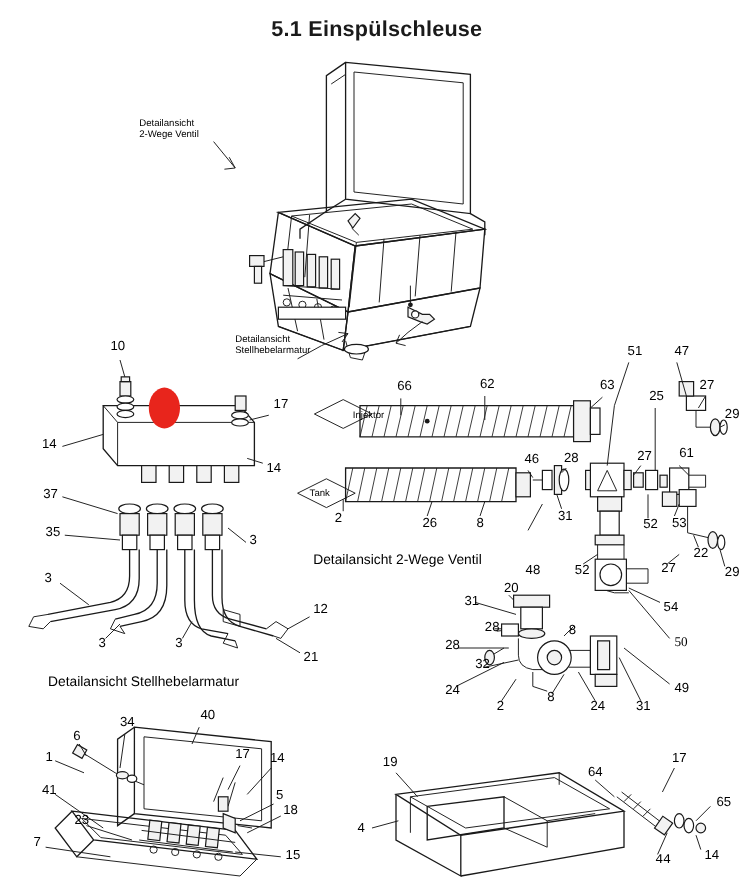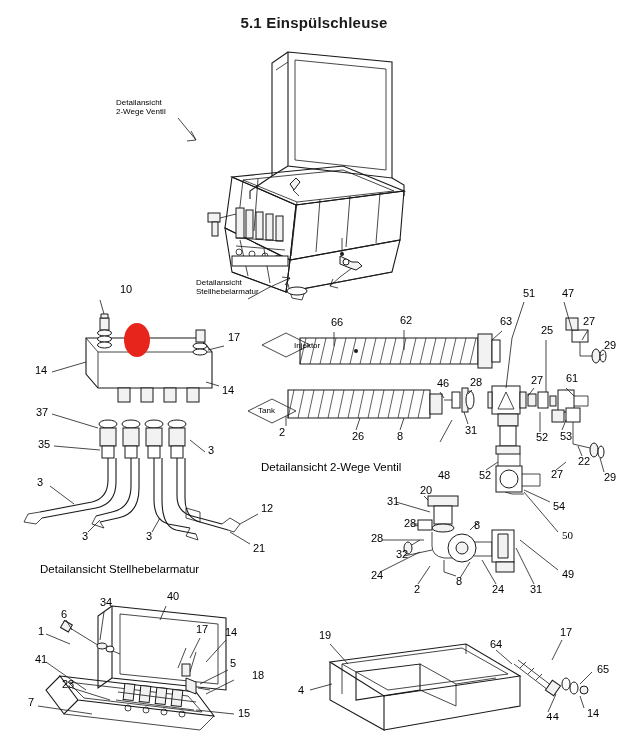--- a/index.html
+++ b/index.html
@@ -9,21 +9,21 @@
     font-family:"Liberation Sans", sans-serif;
     color:#1a1a1a;
     position:relative;
     overflow:hidden;
   }
   #stage{position:absolute;left:0;top:0;width:628px;height:740px;}
   .title{
     position:absolute;
     left:0;right:0;top:14px;
     text-align:center;
-    font-size:15px;
+    font-size:18px;
     font-weight:bold;
     letter-spacing:.2px;
   }
   .lbl{
     position:absolute;
     font-size:11px;
     color:#000;
     white-space:nowrap;
   }
   .lbl.small{font-size:8px;line-height:9px;white-space:pre;}
@@ -439,21 +439,21 @@
 2-Wege Ventil</div>
   <div class="lbl small" style="left:196px;top:278px;">Detailansicht
 Stellhebelarmatur</div>
 
   <div class="lbl" style="left:254px;top:341px;font-size:8px;padding-left:40px;">Injektor</div>
   <div class="lbl" style="left:258px;top:406px;font-size:8px;">Tank</div>
 
   <div class="lbl sect" style="left:261px;top:461px;">Detailansicht 2-Wege Ventil</div>
   <div class="lbl sect" style="left:40px;top:563px;">Detailansicht Stellhebelarmatur</div>
 
-  <div class="lbl" style="left:92px;top:283px;margin-left:28px;">10</div>
+  <div class="lbl" style="left:92px;top:283px;">10</div>
   <div class="lbl" style="left:35px;top:364px;">14</div>
   <div class="lbl" style="left:228px;top:331px;">17</div>
   <div class="lbl" style="left:222px;top:384px;">14</div>
   <div class="lbl" style="left:36px;top:406px;">37</div>
   <div class="lbl" style="left:38px;top:438px;text-align:center;">35</div>
   <div class="lbl" style="left:208px;top:444px;">3</div>
   <div class="lbl" style="left:37px;top:476px;">3</div>
   <div class="lbl" style="left:82px;top:530px;">3</div>
   <div class="lbl" style="left:146px;top:530px;">3</div>
   <div class="lbl" style="left:261px;top:502px;">12</div>
@@ -499,21 +499,21 @@
 
   <div class="lbl" style="left:100px;top:596px;">34</div>
   <div class="lbl" style="left:167px;top:590px;">40</div>
   <div class="lbl" style="left:61px;top:608px;">6</div>
   <div class="lbl" style="left:38px;top:625px;">1</div>
   <div class="lbl" style="left:196px;top:623px;">17</div>
   <div class="lbl" style="left:225px;top:626px;">14</div>
   <div class="lbl" style="left:35px;top:653px;">41</div>
   <div class="lbl" style="left:230px;top:657px;">5</div>
   <div class="lbl" style="left:62px;top:678px;">23</div>
-  <div class="lbl" style="left:252px;top:669px;">18</div>
+  <div class="lbl" style="left:236px;top:669px;">18</div>
   <div class="lbl" style="left:28px;top:696px;">7</div>
   <div class="lbl" style="left:238px;top:707px;">15</div>
 
   <div class="lbl" style="left:319px;top:629px;">19</div>
   <div class="lbl" style="left:490px;top:638px;">64</div>
   <div class="lbl" style="left:560px;top:626px;">17</div>
   <div class="lbl" style="left:597px;top:663px;">65</div>
   <div class="lbl" style="left:298px;top:684px;">4</div>
   <div class="lbl" style="left:546px;top:711px;font-family:Liberation Mono, monospace;">44</div>
   <div class="lbl" style="left:587px;top:707px;">14</div>

